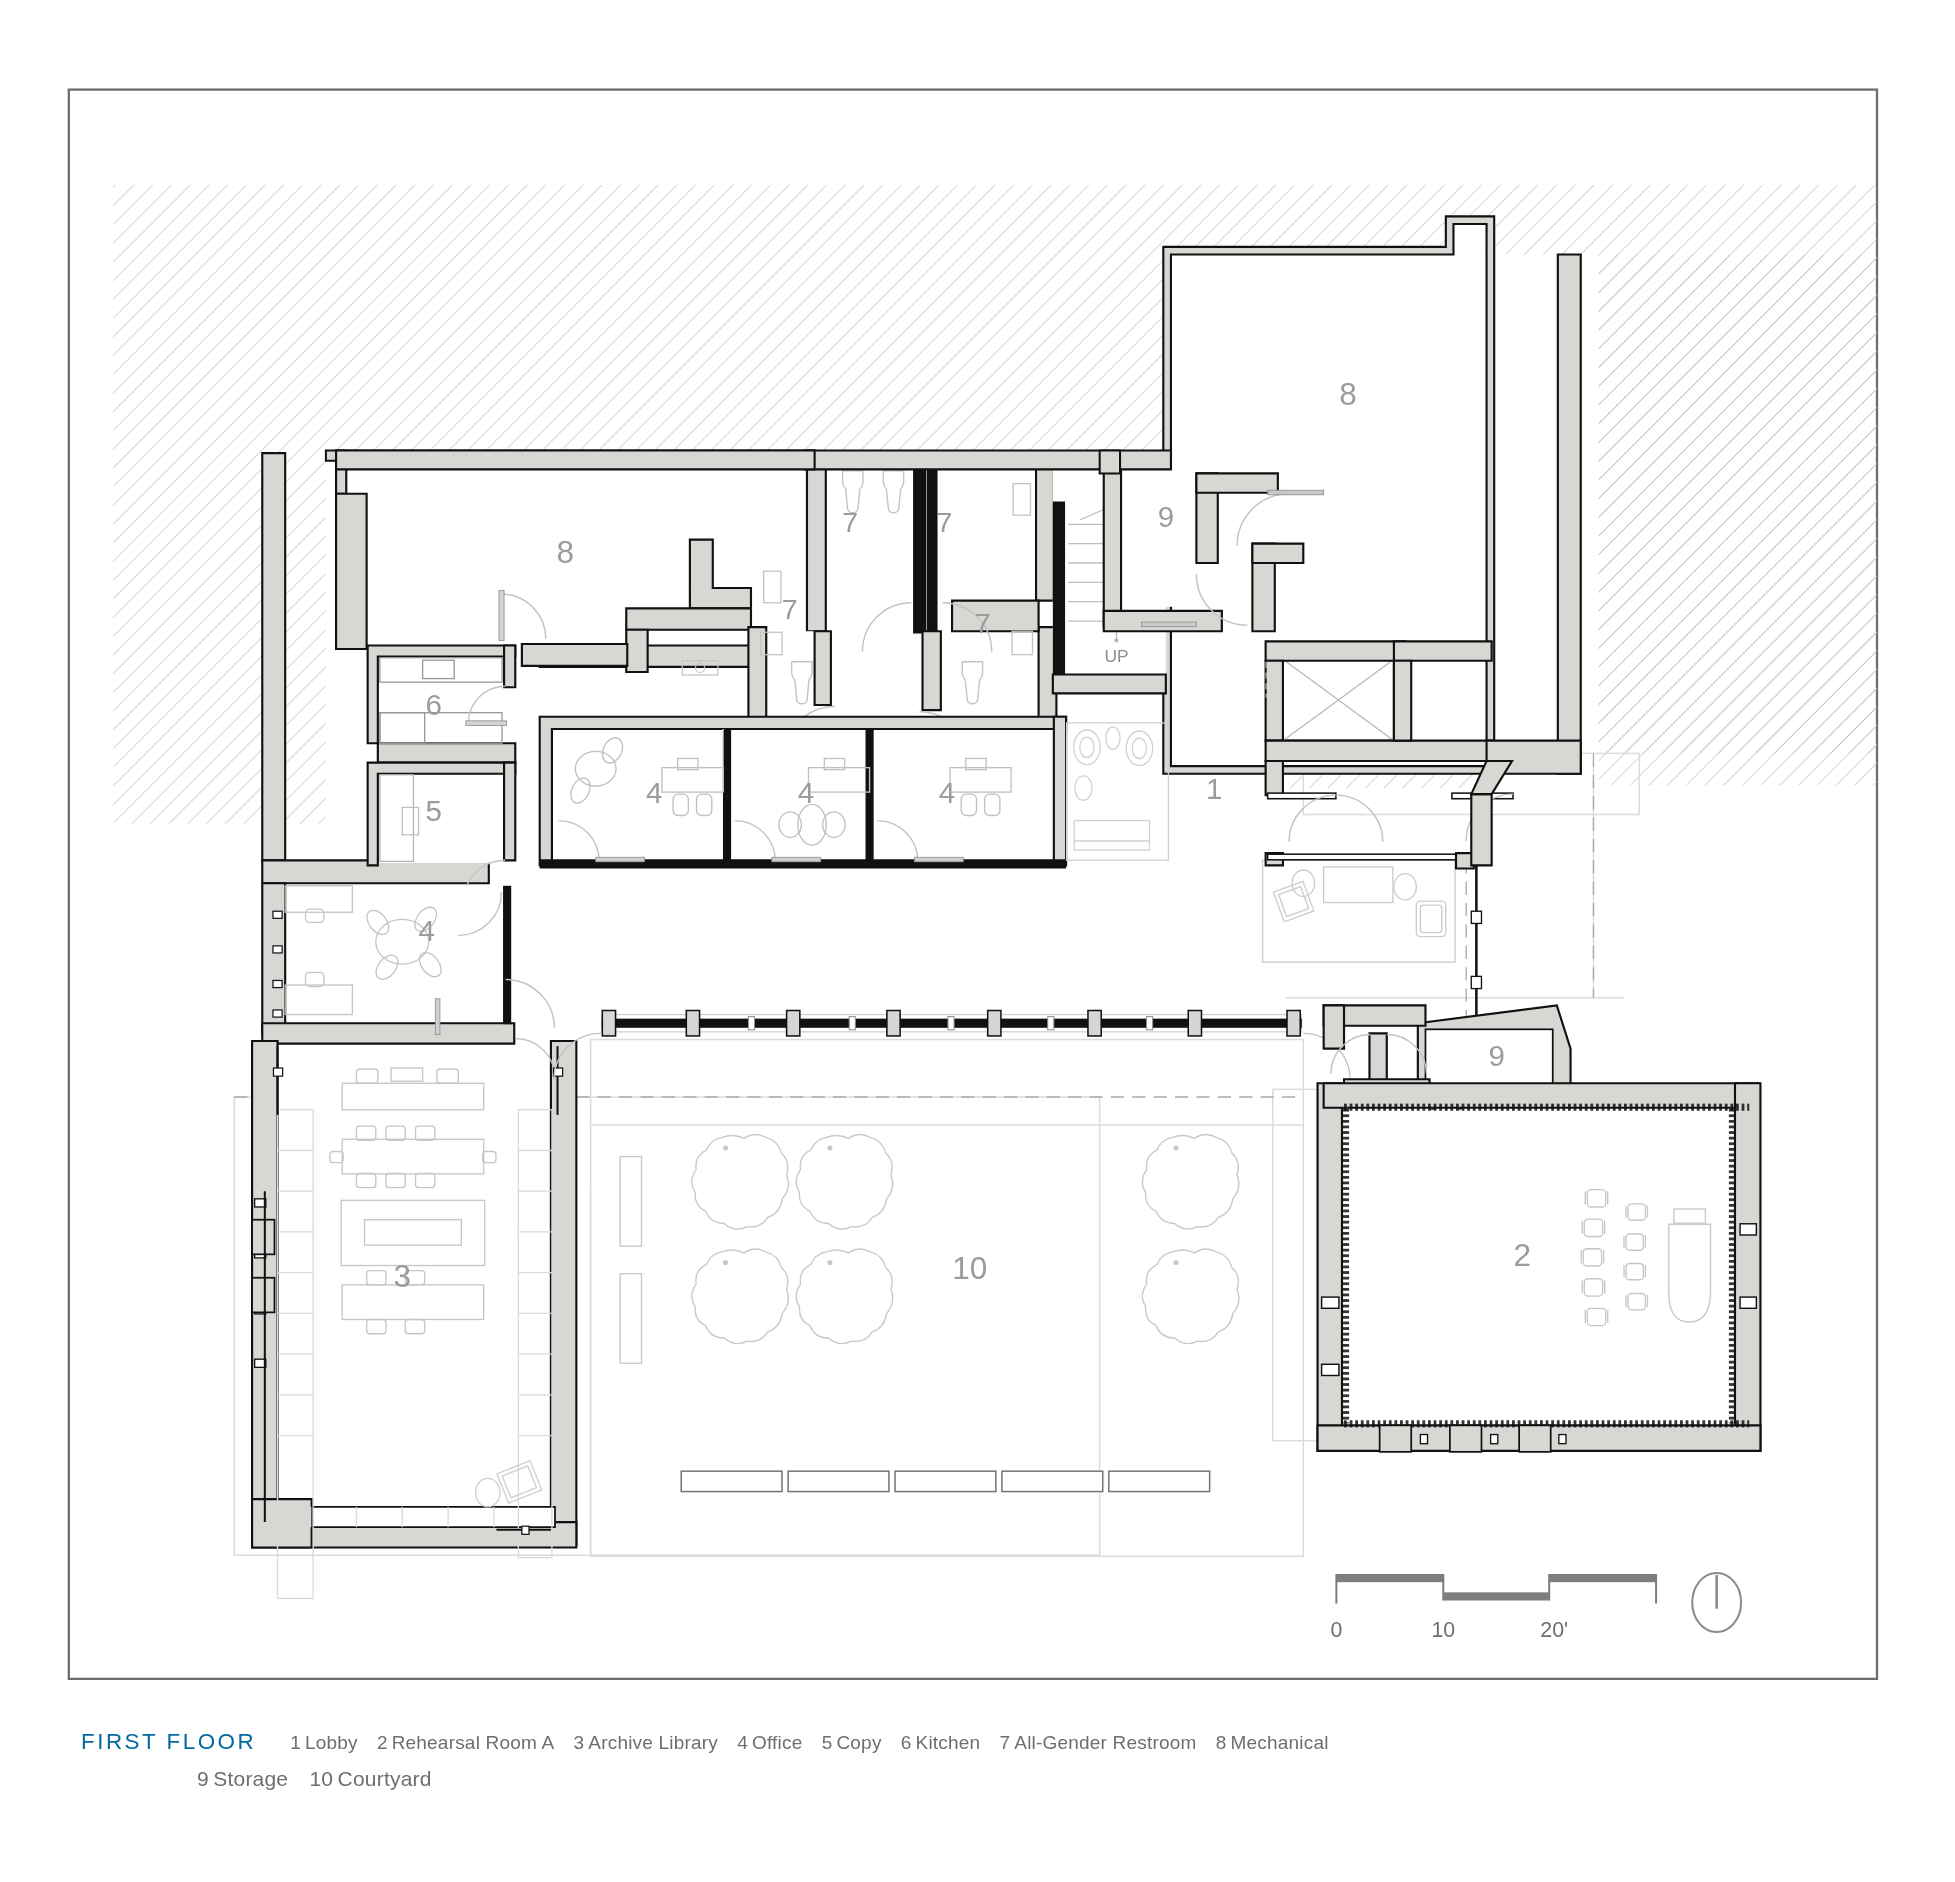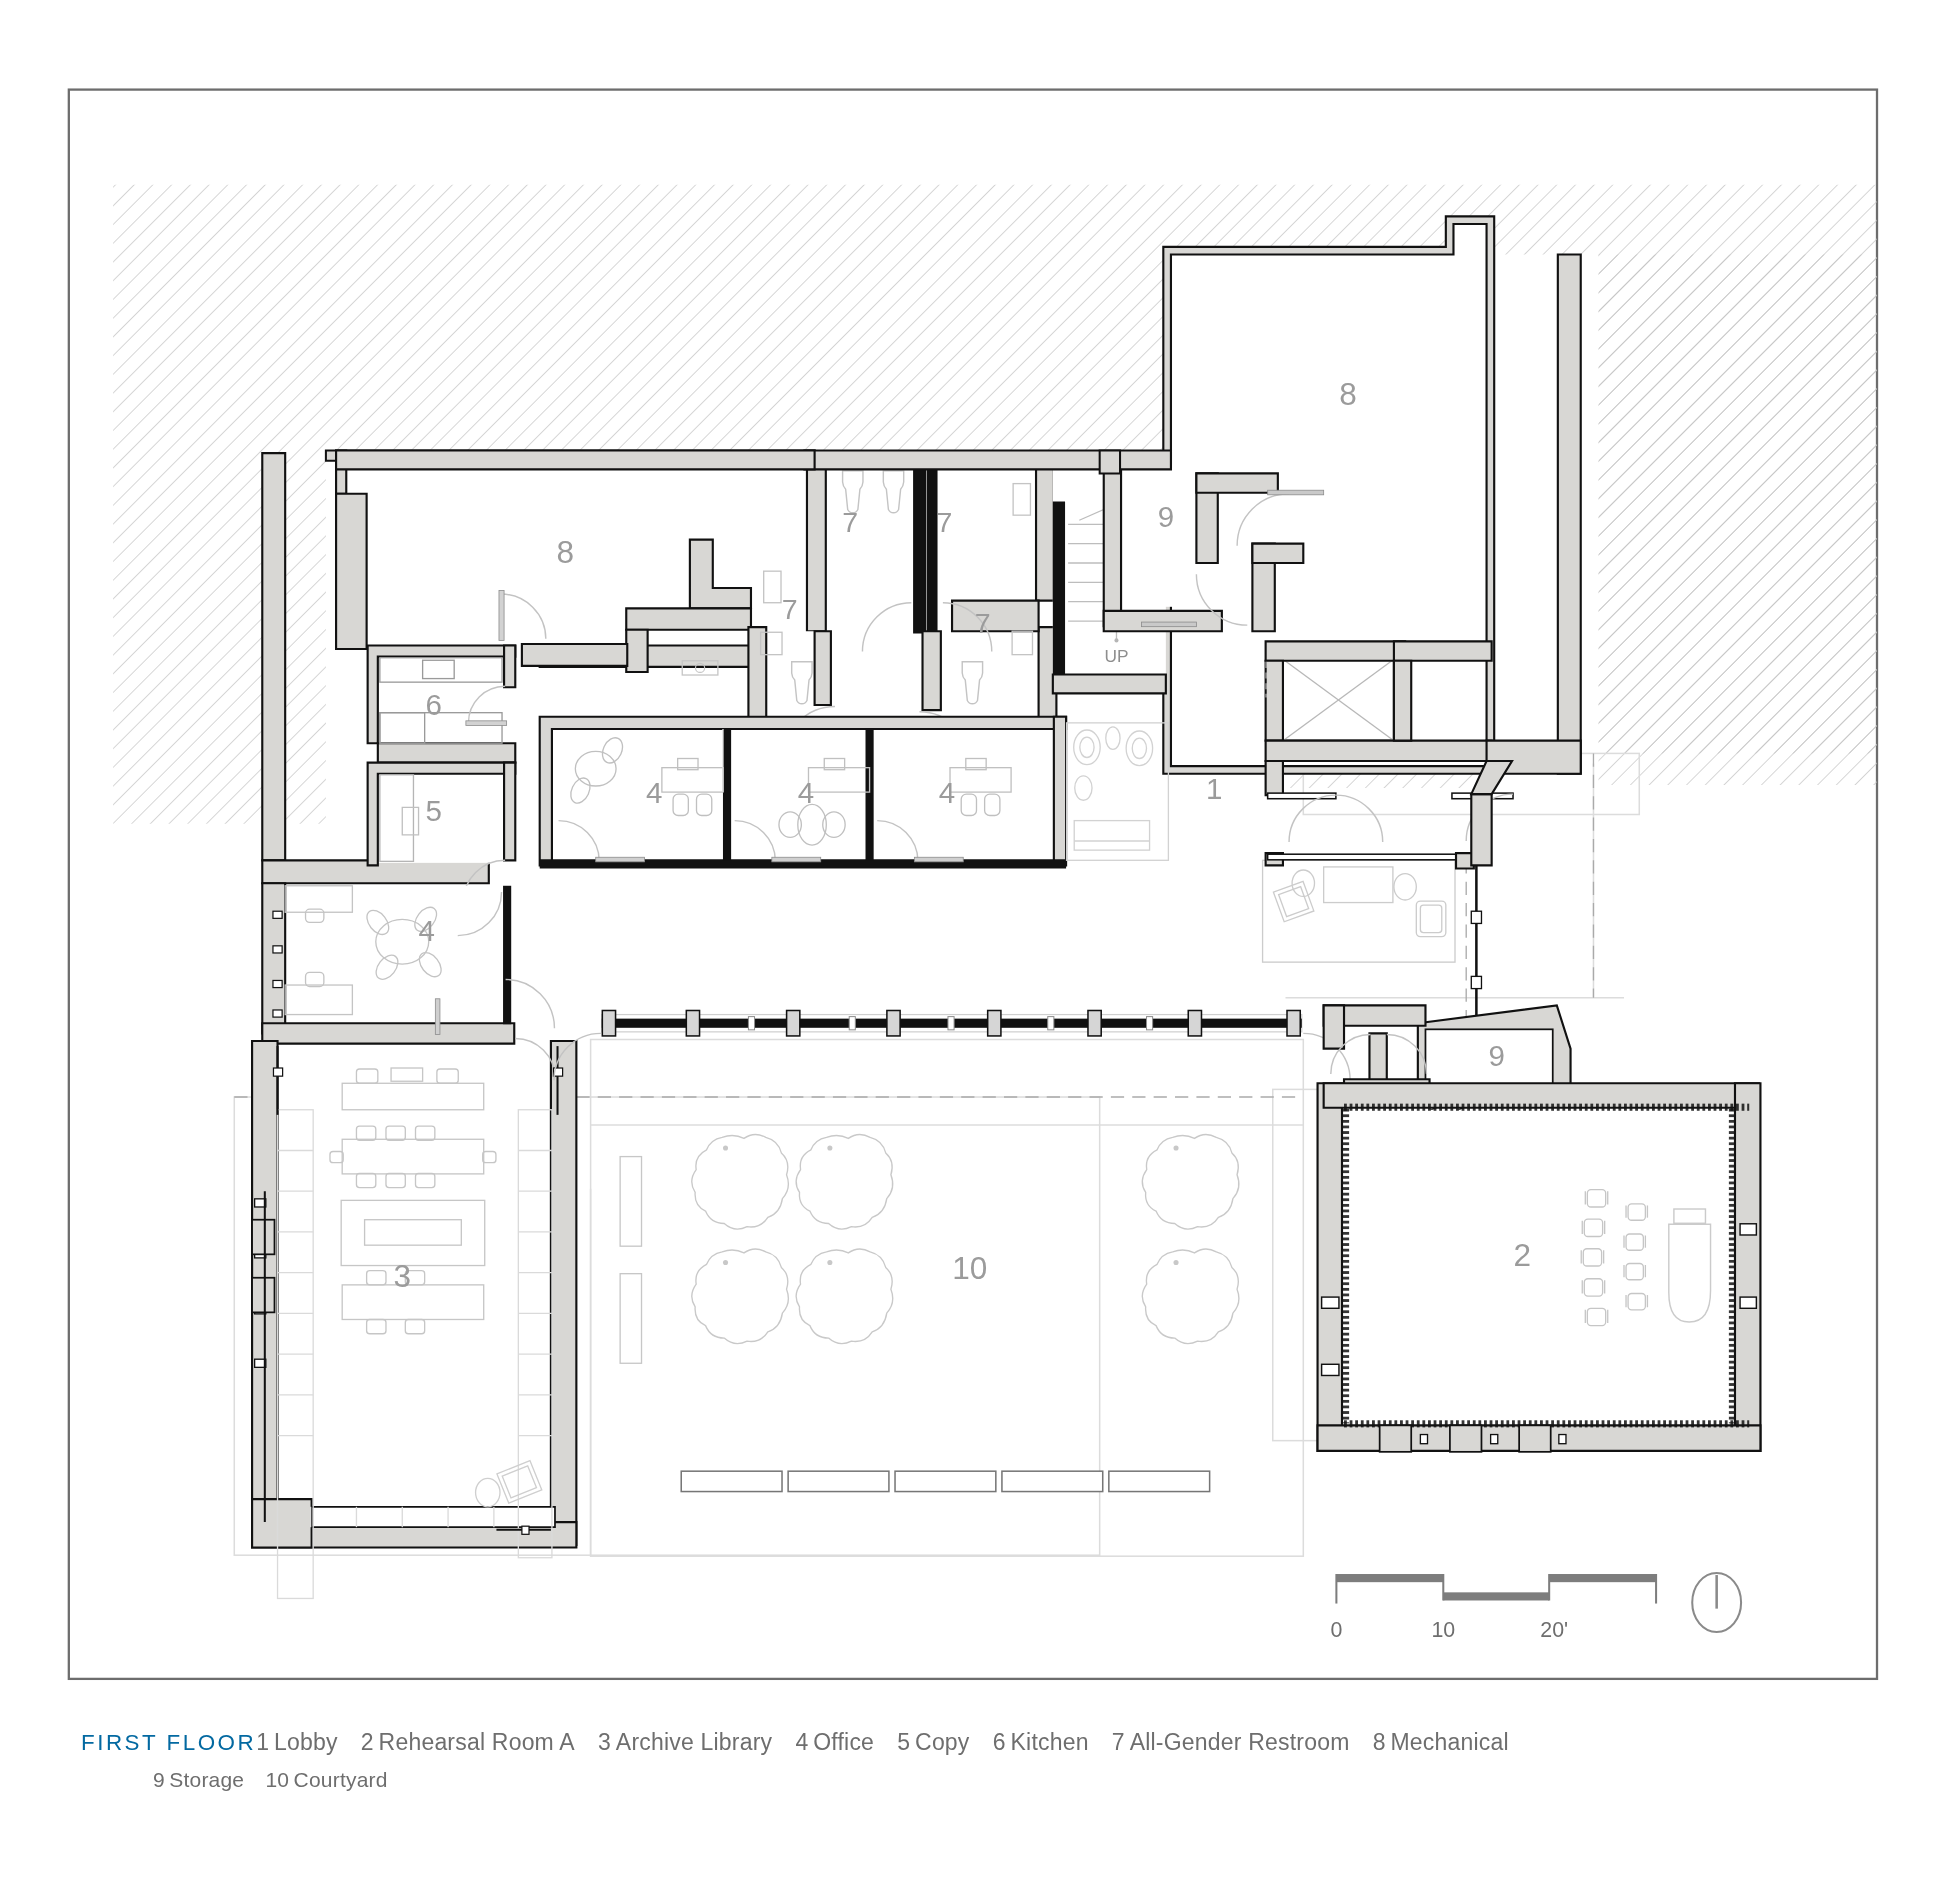--- a/index.html
+++ b/index.html
@@ -25,33 +25,34 @@
   .legend-title{
     display:inline-block;
     font-size:22.4px;
     letter-spacing:2.5px;
     color:#0369a1;
     font-weight:400;
     vertical-align:baseline;
   }
   .legend-items{
     display:inline-block;
-    font-size:23px;
+    font-size:19px;
     letter-spacing:0.2px;
     color:#6e6e6e;
     font-weight:300;
+    margin-left:34px;
     vertical-align:baseline;
   }
   .legend-items-2{
     display:block;
     font-size:21px;
     letter-spacing:0.2px;
     color:#6e6e6e;
     font-weight:300;
-    margin-left:72px;
+    margin-left:116px;
     margin-top:7.1px;
   }
 </style>
 </head>
 <body>
 
 <div id="sheet">
 <svg width="1955" height="1882" viewBox="0 0 3840 3697" xmlns="http://www.w3.org/2000/svg">
 
   <defs>

